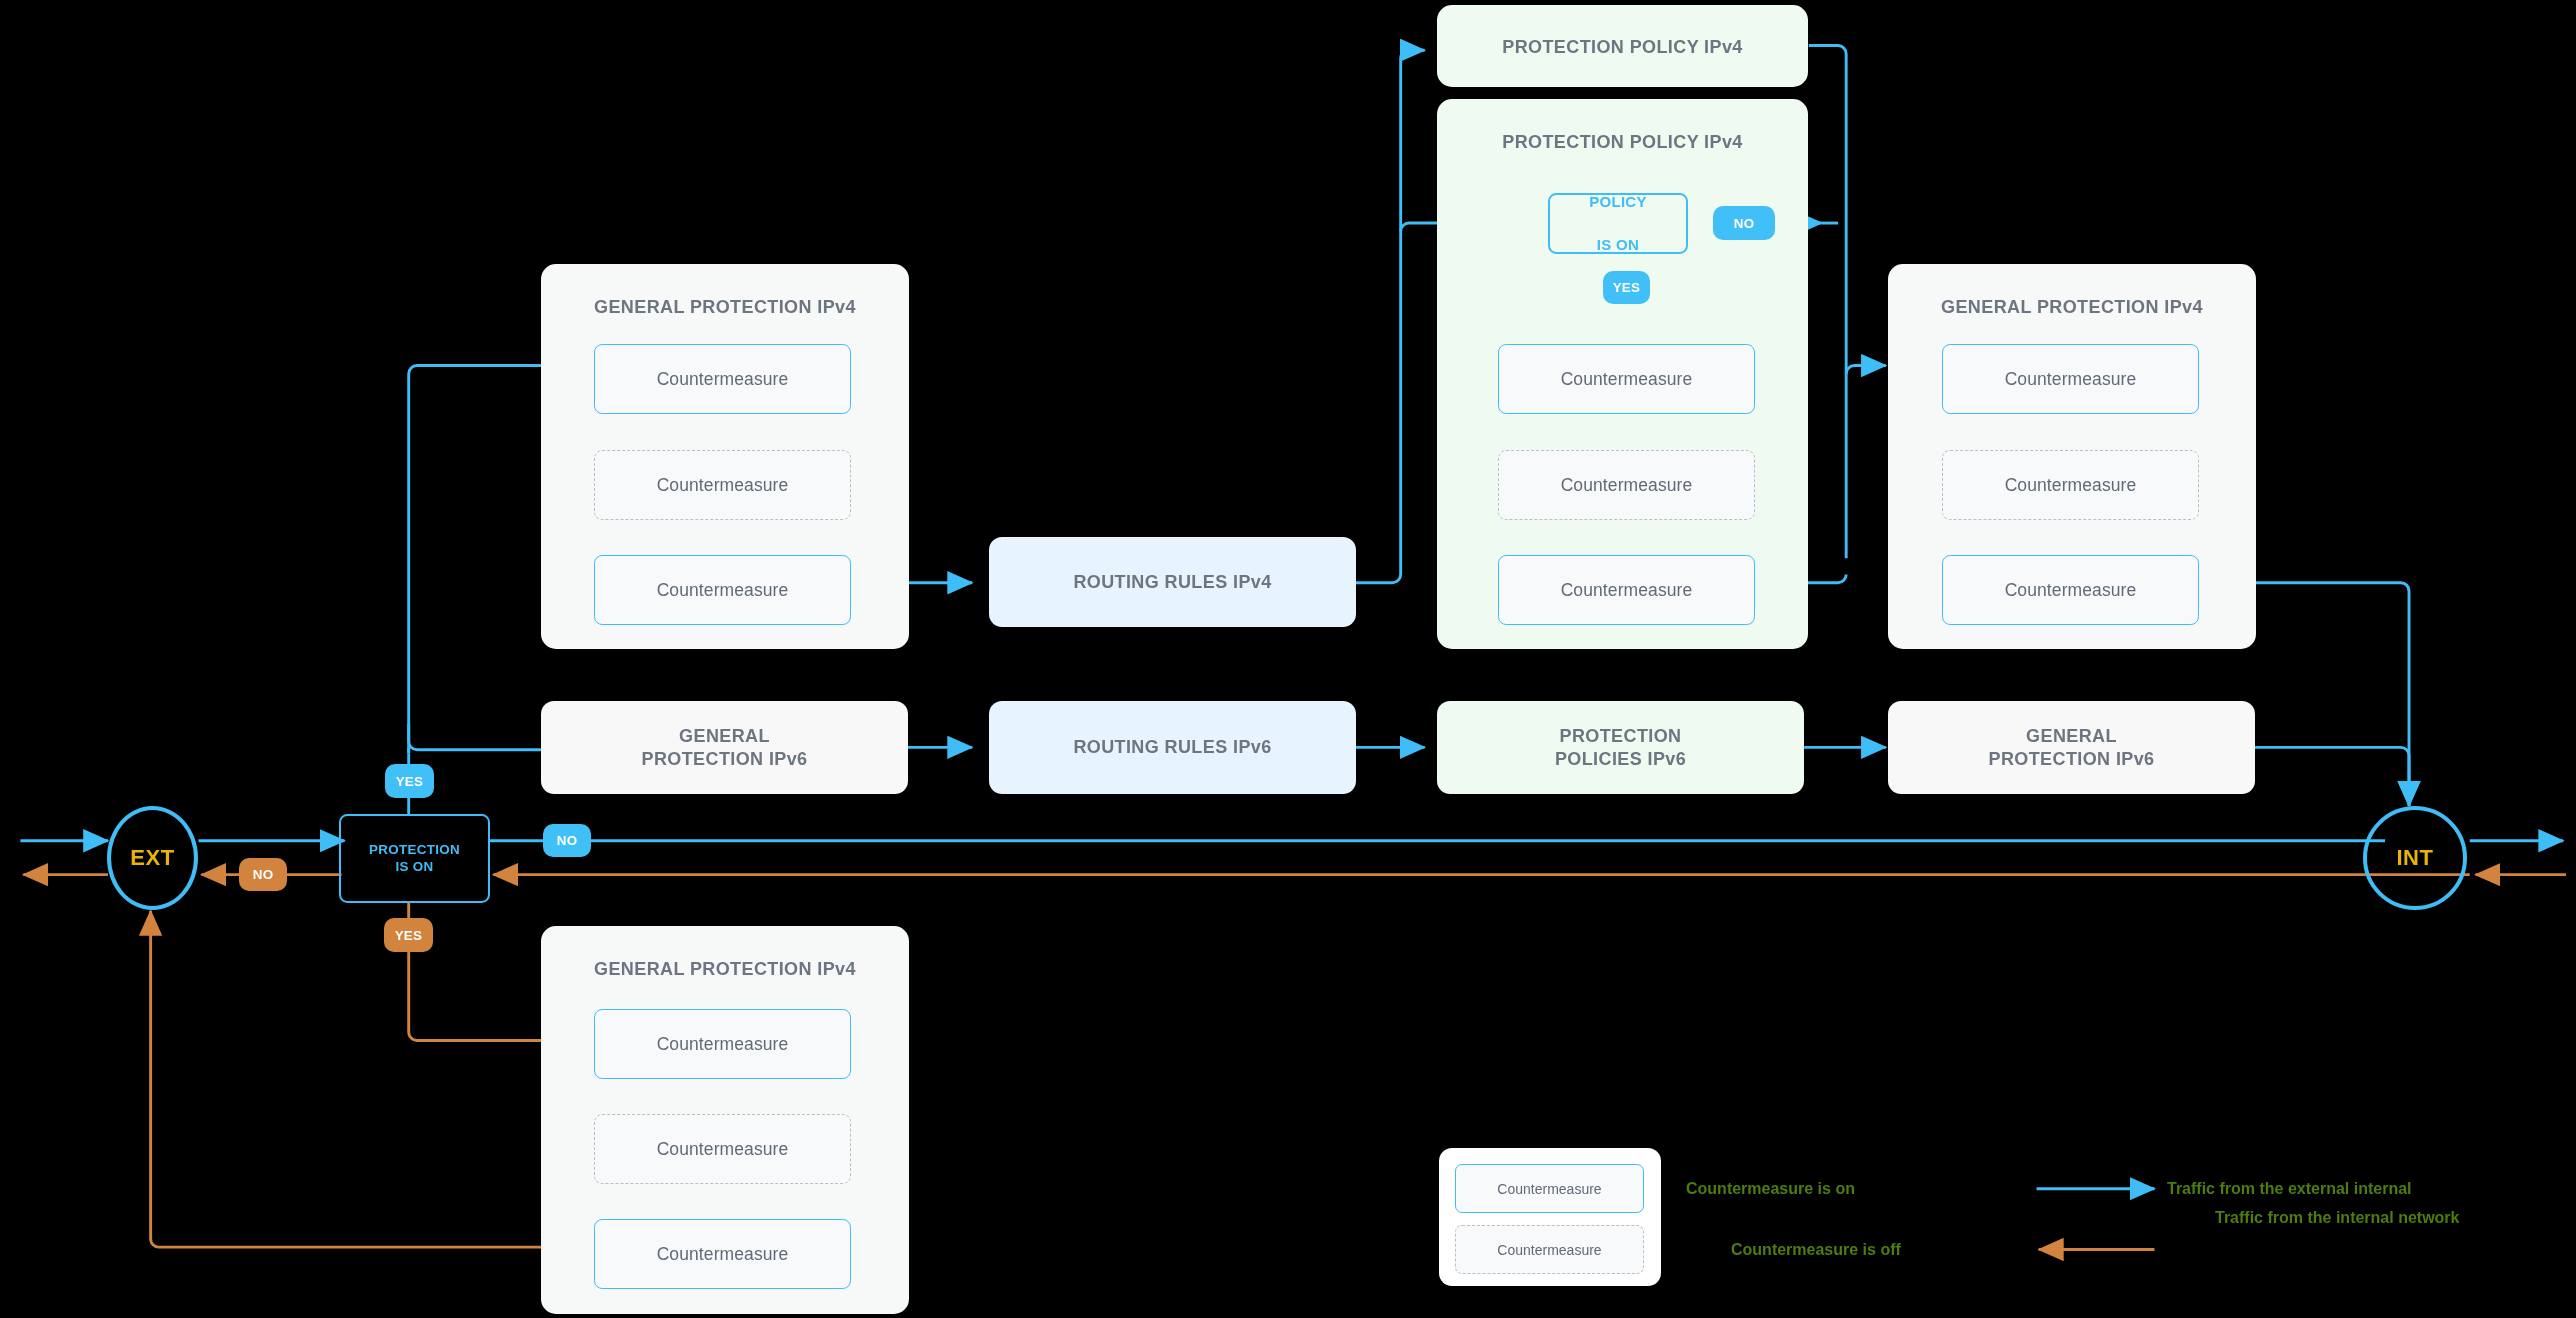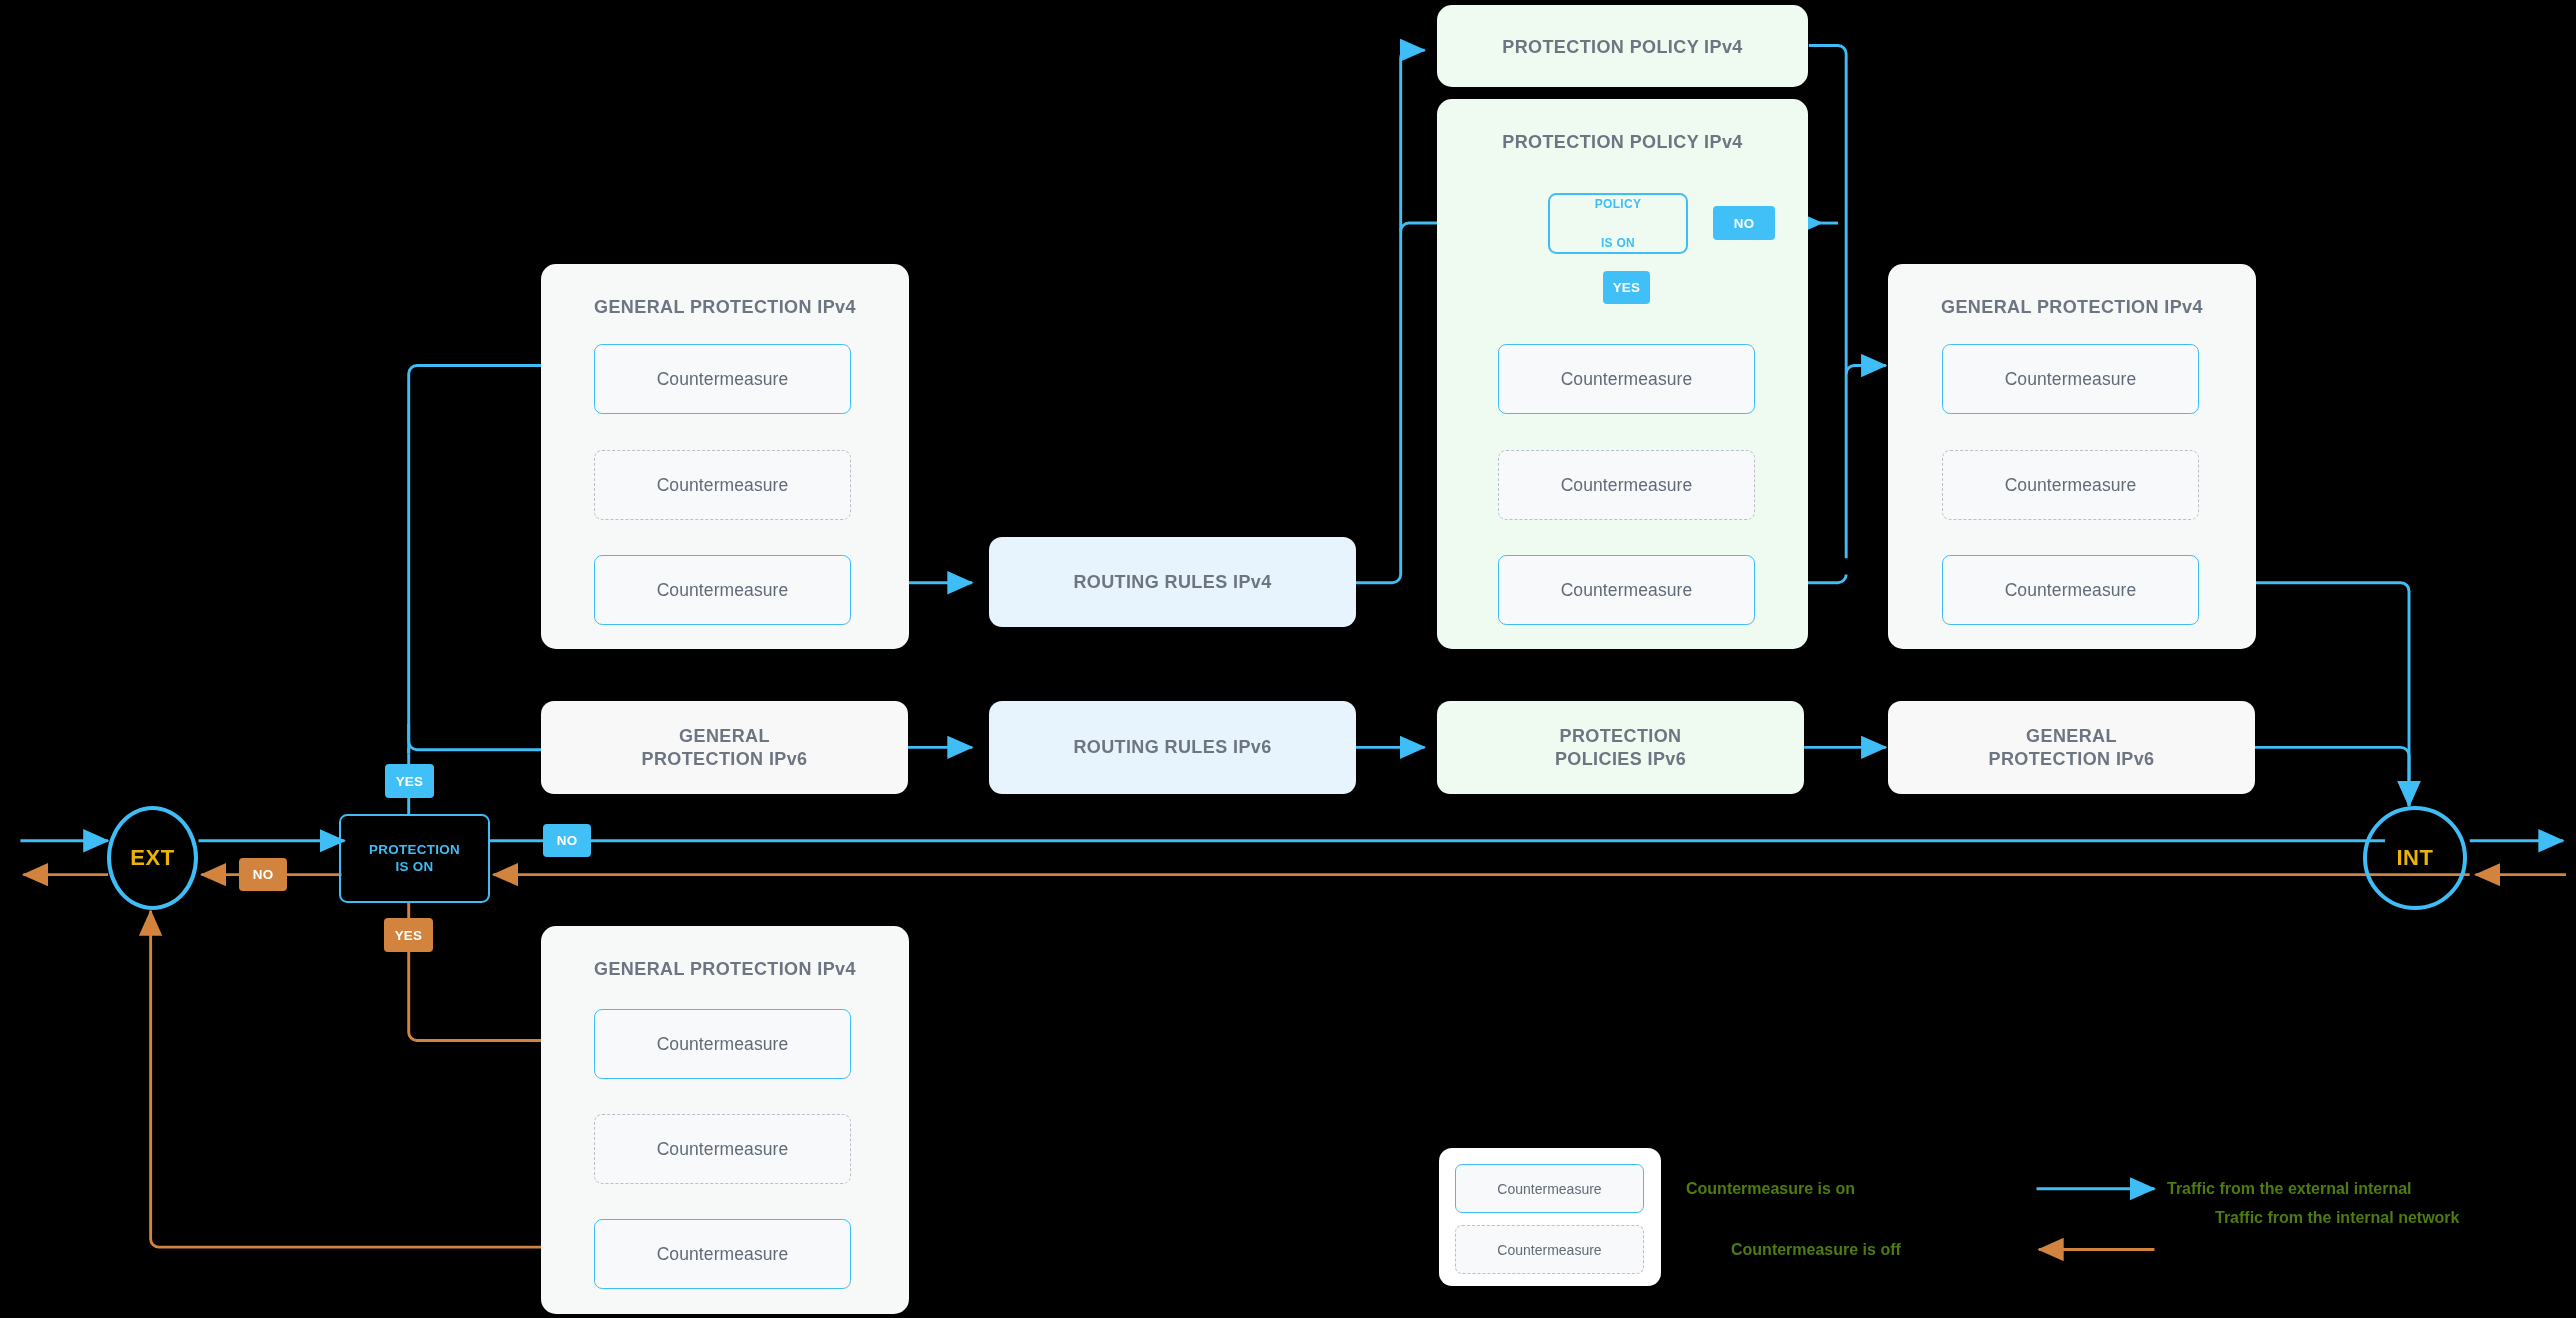--- a/index.html
+++ b/index.html
@@ -68,38 +68,38 @@
     border-radius:8.2px;
     display:flex;flex-direction:column;
     align-items:center;justify-content:center;
     color:#3fbdf6;
     font-weight:bold;
     letter-spacing:0.3px;
     line-height:1.25;
     text-align:center;
   }
   .decision.onblack{background:transparent;font-size:13.4px;}
-  .decision.onmint{background:transparent;font-size:12px;gap:24px;}
+  .decision.onmint{background:transparent;font-size:15px;gap:24px;}
 
   
   .endpoint{
     position:absolute;
     box-sizing:border-box;
     border:4.7px solid #3fbdf6;
     border-radius:50%;
     display:flex;align-items:center;justify-content:center;
     color:#eab308;font-weight:bold;font-size:22px;letter-spacing:0.6px;
     background:transparent;
   }
 
   
   .badge{
     position:absolute;
     box-sizing:border-box;
-    border-radius:4px;
+    border-radius:10px;
     display:flex;align-items:center;justify-content:center;
     color:#ffffff;font-weight:bold;font-size:13.4px;letter-spacing:0.3px;
   }
   .badge.blue{background:#41c0f7;}
   .badge.orange{background:#d2843f;}
 
   
   .legend-card{
     position:absolute;background:#ffffff;border-radius:13px;
   }

